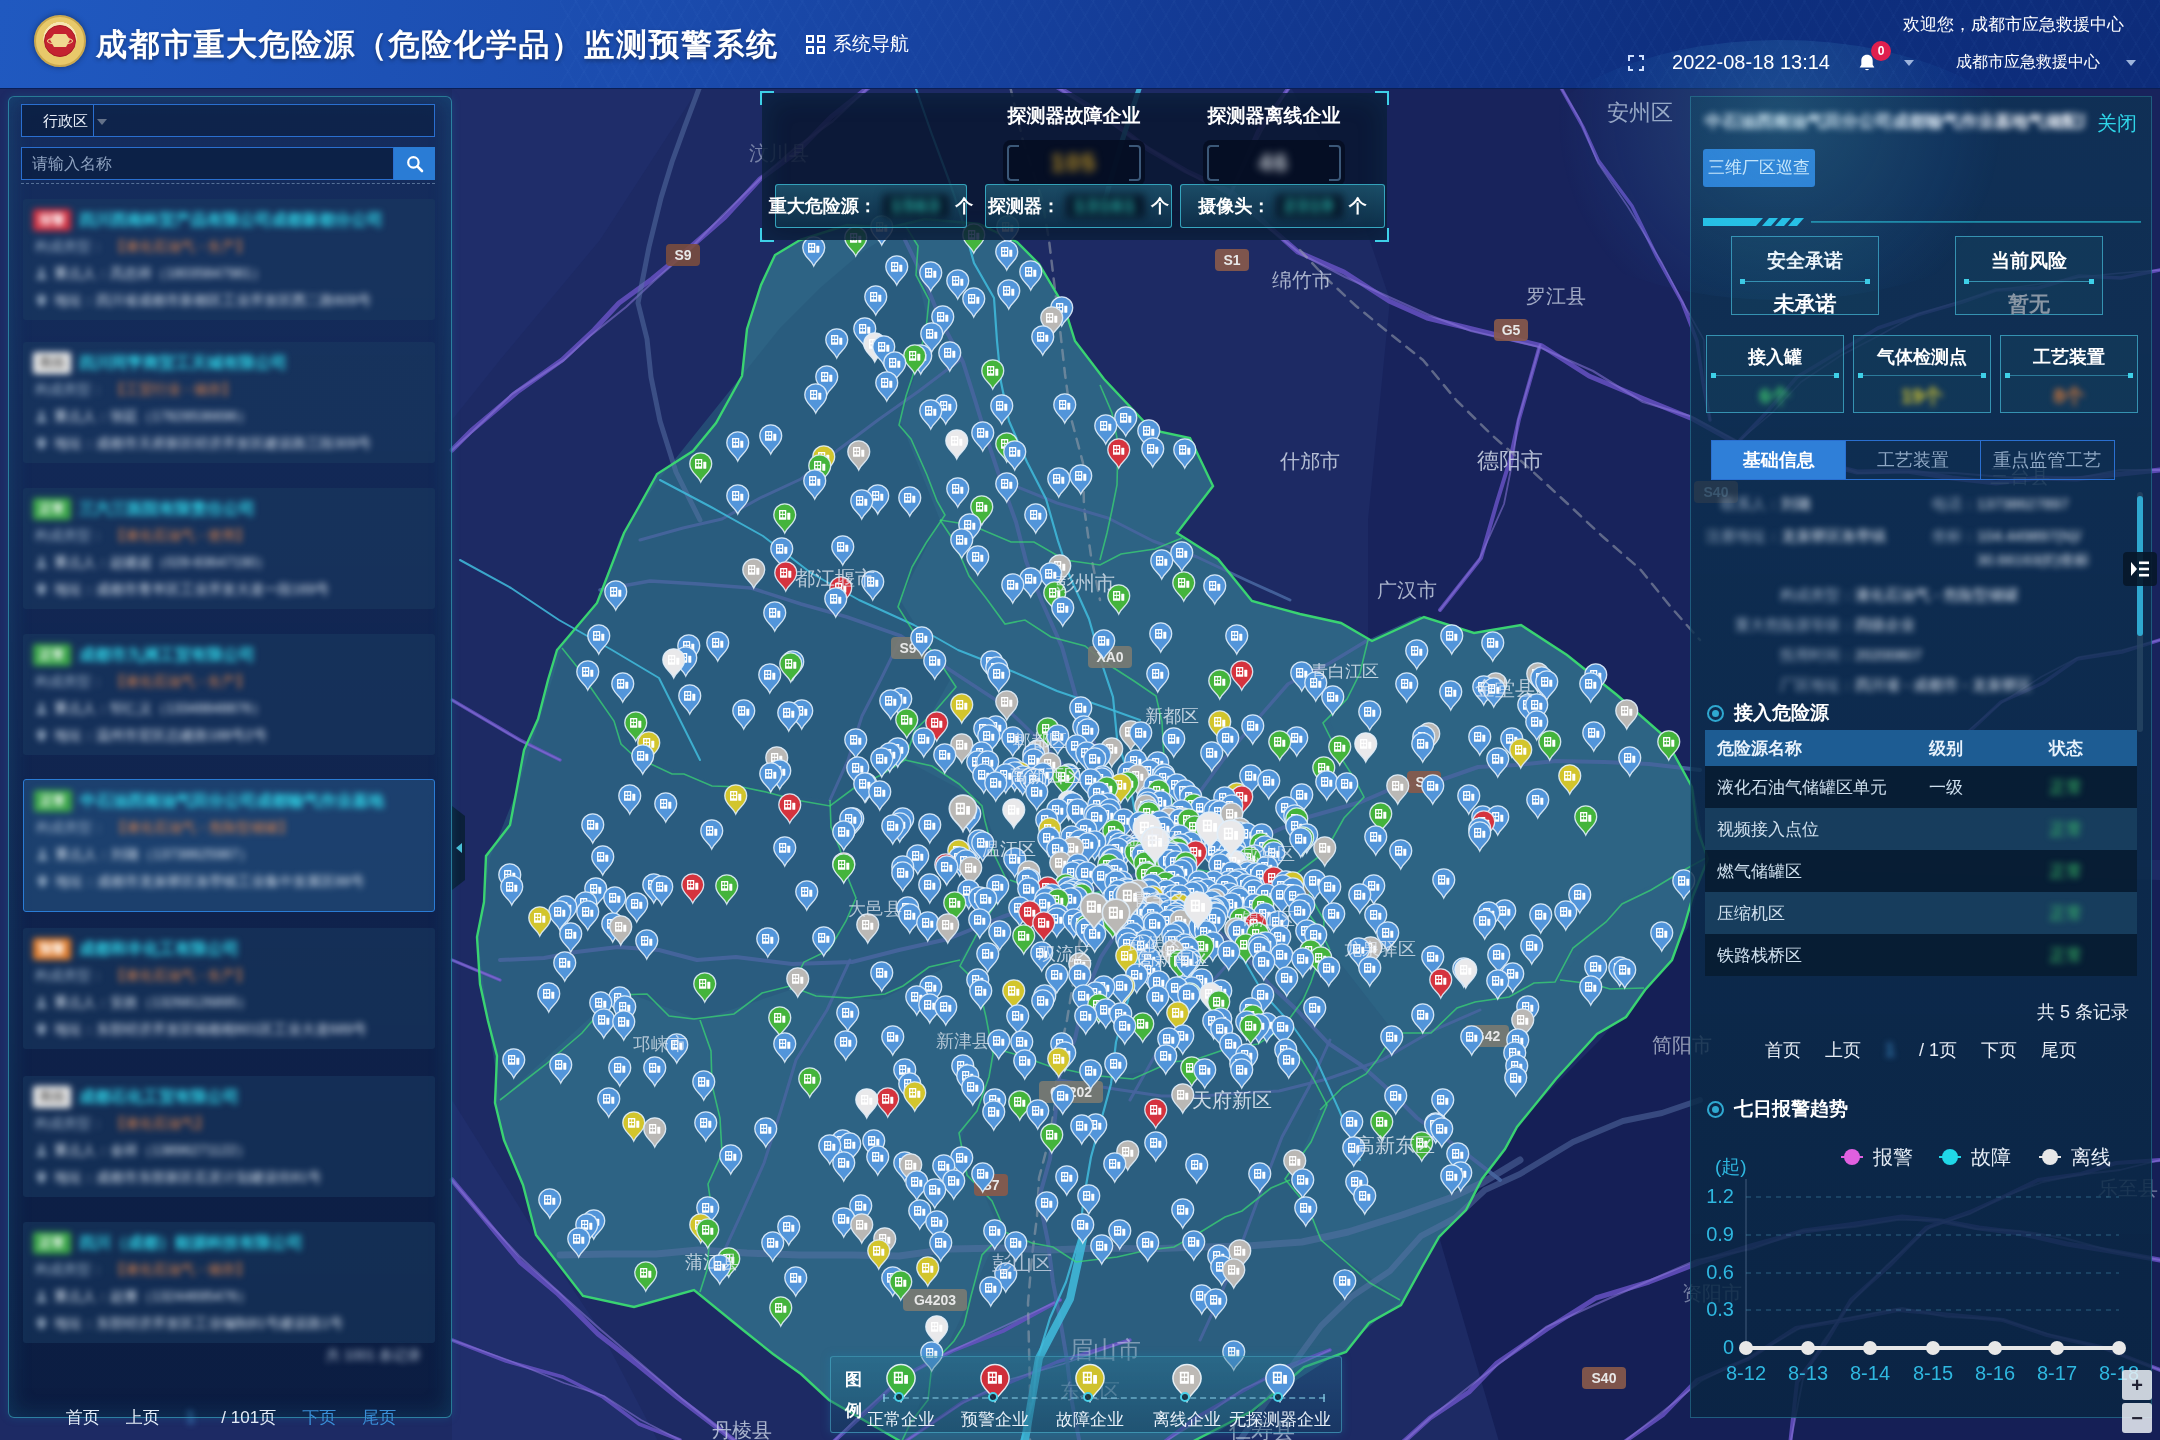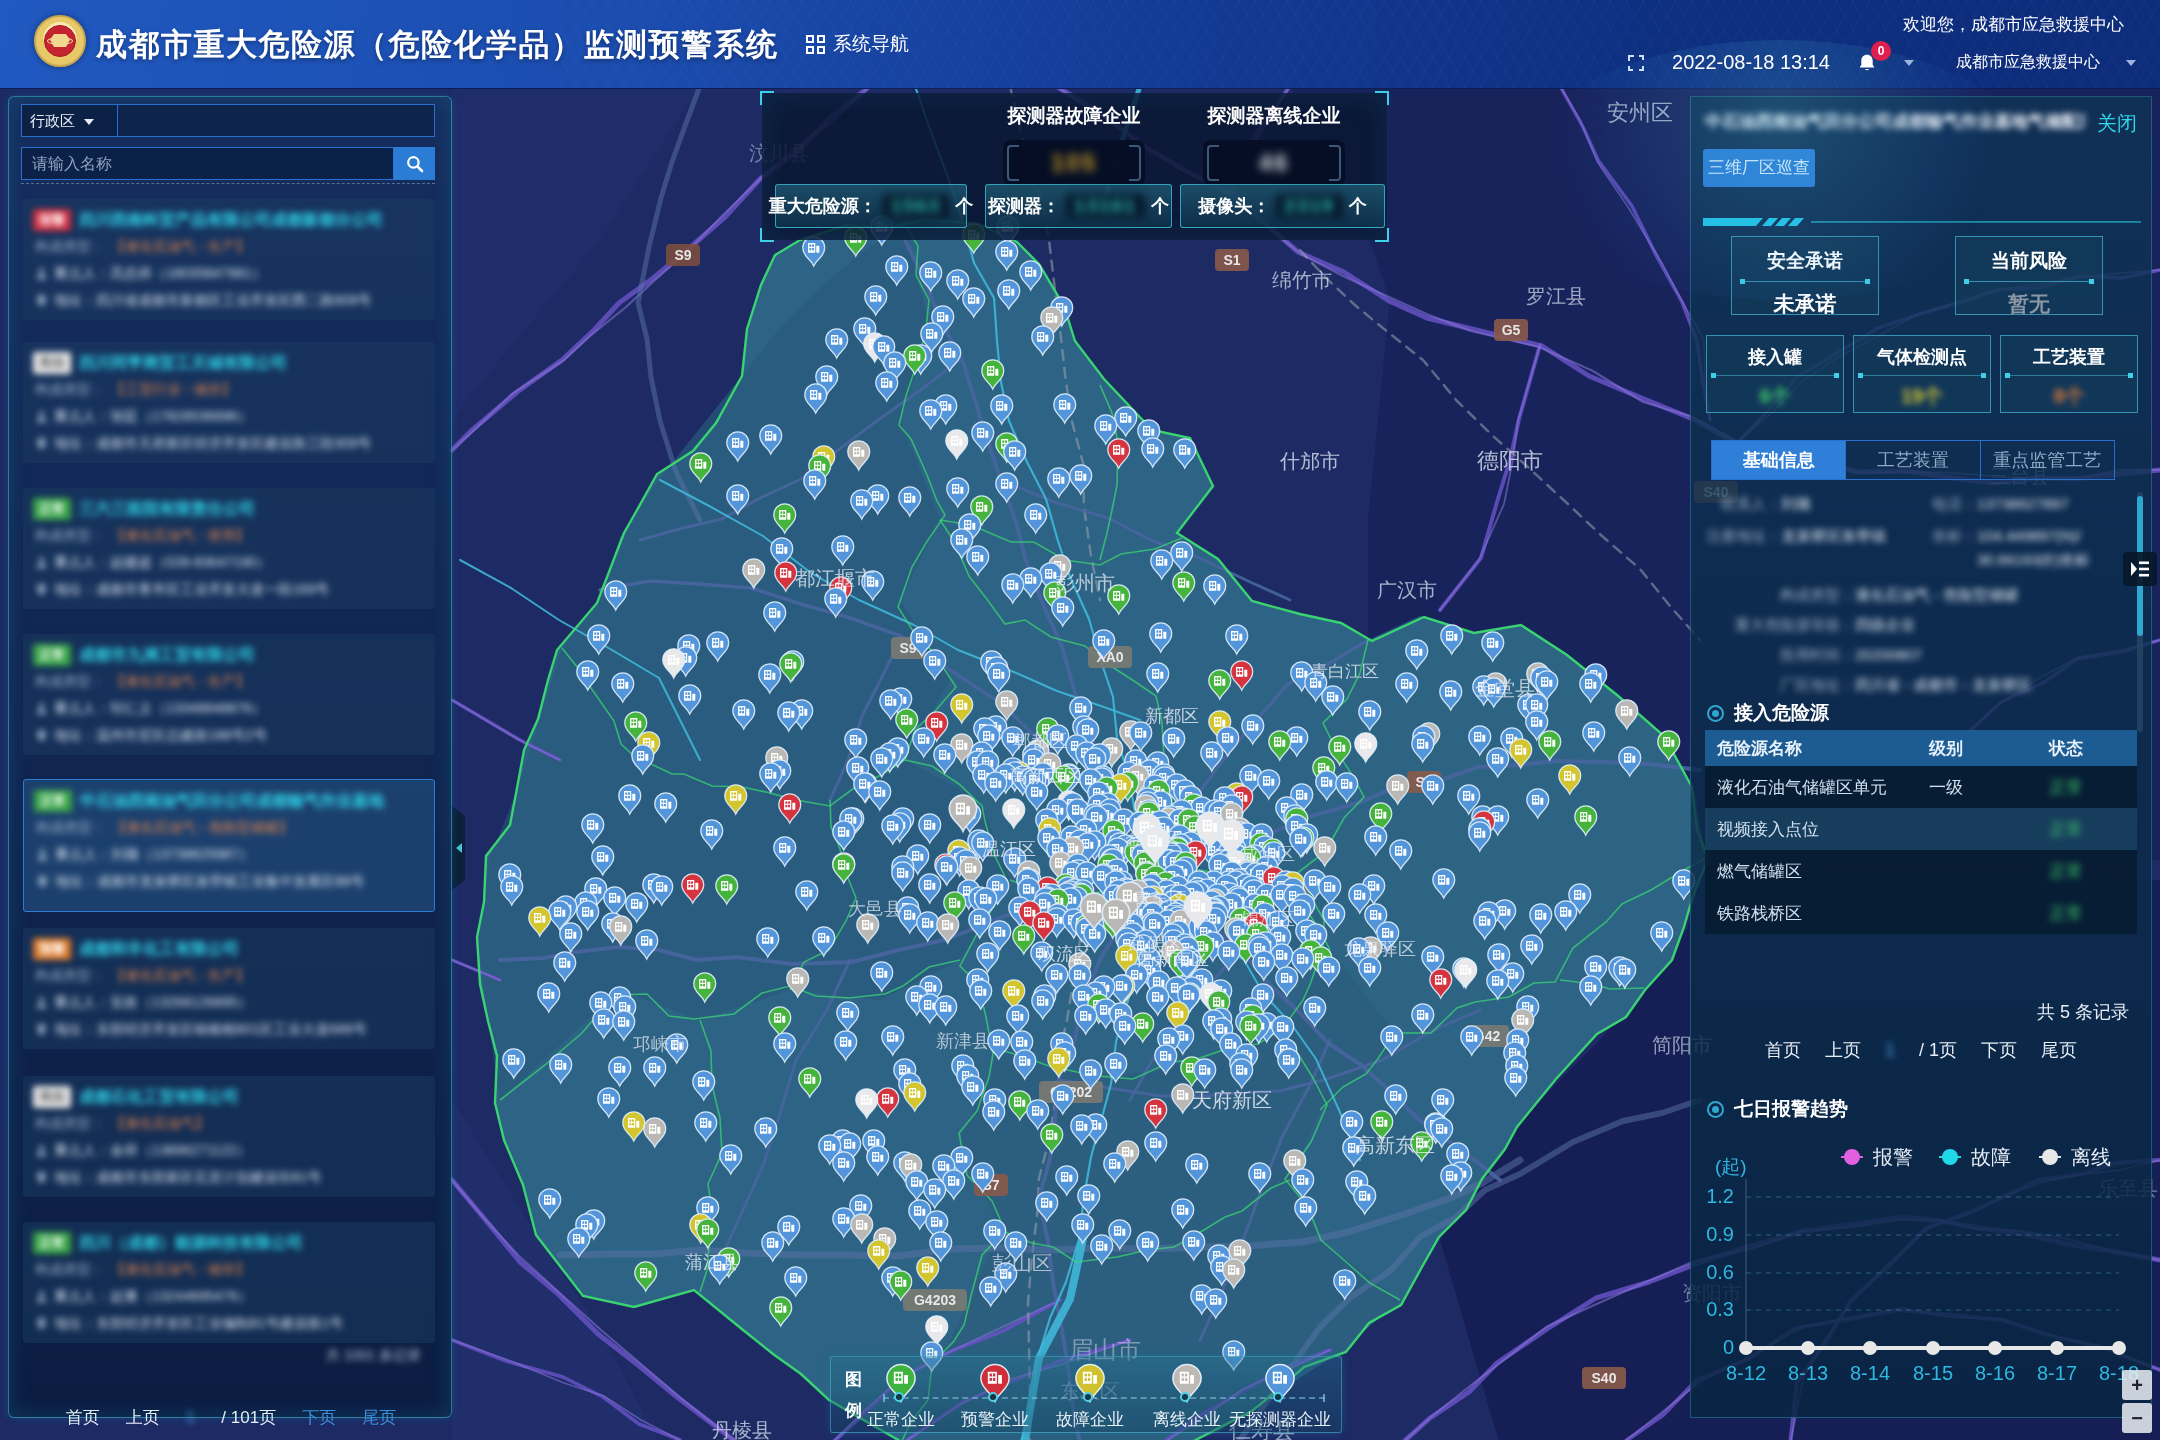--- a/index.html
+++ b/index.html
@@ -48,22 +48,22 @@
  width:20px;height:20px;border-radius:10px;text-align:center;line-height:20px}
 #hright .org{font-size:16px;margin-left:16px}
 .caret{display:inline-block;width:0;height:0;border-left:5px solid transparent;border-right:5px solid transparent;
  border-top:6px solid #9db4dc;vertical-align:middle}
 
 #lp{position:absolute;left:8px;top:96px;width:444px;height:1322px;z-index:20;
  background:linear-gradient(180deg,rgba(16,48,90,0.55),rgba(8,26,58,0.82));
  border:1px solid rgba(60,185,205,0.6);border-radius:6px;
  box-shadow:inset 0 0 22px rgba(30,140,180,0.25), 0 0 8px rgba(20,120,160,0.3)}
 #lp .ddrow{position:absolute;left:12px;top:7px;width:414px;height:33px;display:flex}
-#lp .dd{width:97px;height:33px;border:1px solid #2a6fd0;background:rgba(10,30,64,0.8);color:#e8eef8;
- font-size:15px;line-height:31px;padding-left:8px;white-space:nowrap}
+#lp .dd{width:73px;height:33px;border:1px solid #2a6fd0;background:rgba(10,30,64,0.8);color:#e8eef8;
+ font-size:15px;line-height:31px;padding-left:21px;white-space:nowrap}
 #lp .dd .caret{border-top-color:#e8eef8;margin-left:5px}
 #lp .ddv{flex:1;height:33px;border:1px solid #2a6fd0;border-left:none;background:rgba(10,30,64,0.6)}
 #lp .srow{position:absolute;left:12px;top:50px;width:414px;height:33px;display:flex}
 #lp .si{flex:1;border:1px solid #2a6fd0;background:rgba(10,30,64,0.75);color:#8fa3c0;font-size:16px;
  line-height:31px;padding-left:10px}
 #lp .sb{width:41px;background:#2a7cd5;display:flex;align-items:center;justify-content:center}
 #lp .dash{position:absolute;left:12px;top:86px;width:414px;border-top:1px dashed rgba(150,180,210,0.5)}
 .card{position:absolute;left:14px;width:412px;height:121px;background:rgba(25,58,96,0.55);border-radius:3px}
 .card.sel{background:rgba(36,84,132,0.6);border:1px solid #2a7cd5;height:133px}
 .card .r1{position:absolute;left:10px;top:10px;display:flex;align-items:center;gap:8px;width:394px;overflow:hidden}
@@ -1535,20 +1535,25 @@
         <tr class="lt">
           <td>视频接入点位</td>
           <td></td>
           <td class="st blur">正常</td>
         </tr>
         <tr class="dk">
           <td>燃气储罐区</td>
           <td></td>
           <td class="st blur">正常</td>
         </tr>
+        <tr class="lt">
+          <td>压缩机区</td>
+          <td></td>
+          <td class="st blur">正常</td>
+        </tr>
         <tr class="dk">
           <td>铁路栈桥区</td>
           <td></td>
           <td class="st blur">正常</td>
         </tr>
       </tbody>
     </table>
 <div class="cnt">共 5 条记录</div>
 <div class="pgn"><span>首页</span><span>上页</span><span class="blur" style="color:#48a0e0">1</span><span>/ 1页</span><span>下页</span><span>尾页</span></div>
 <div class="sec" style="top:999px"><span class="radio"></span>七日报警趋势</div>

